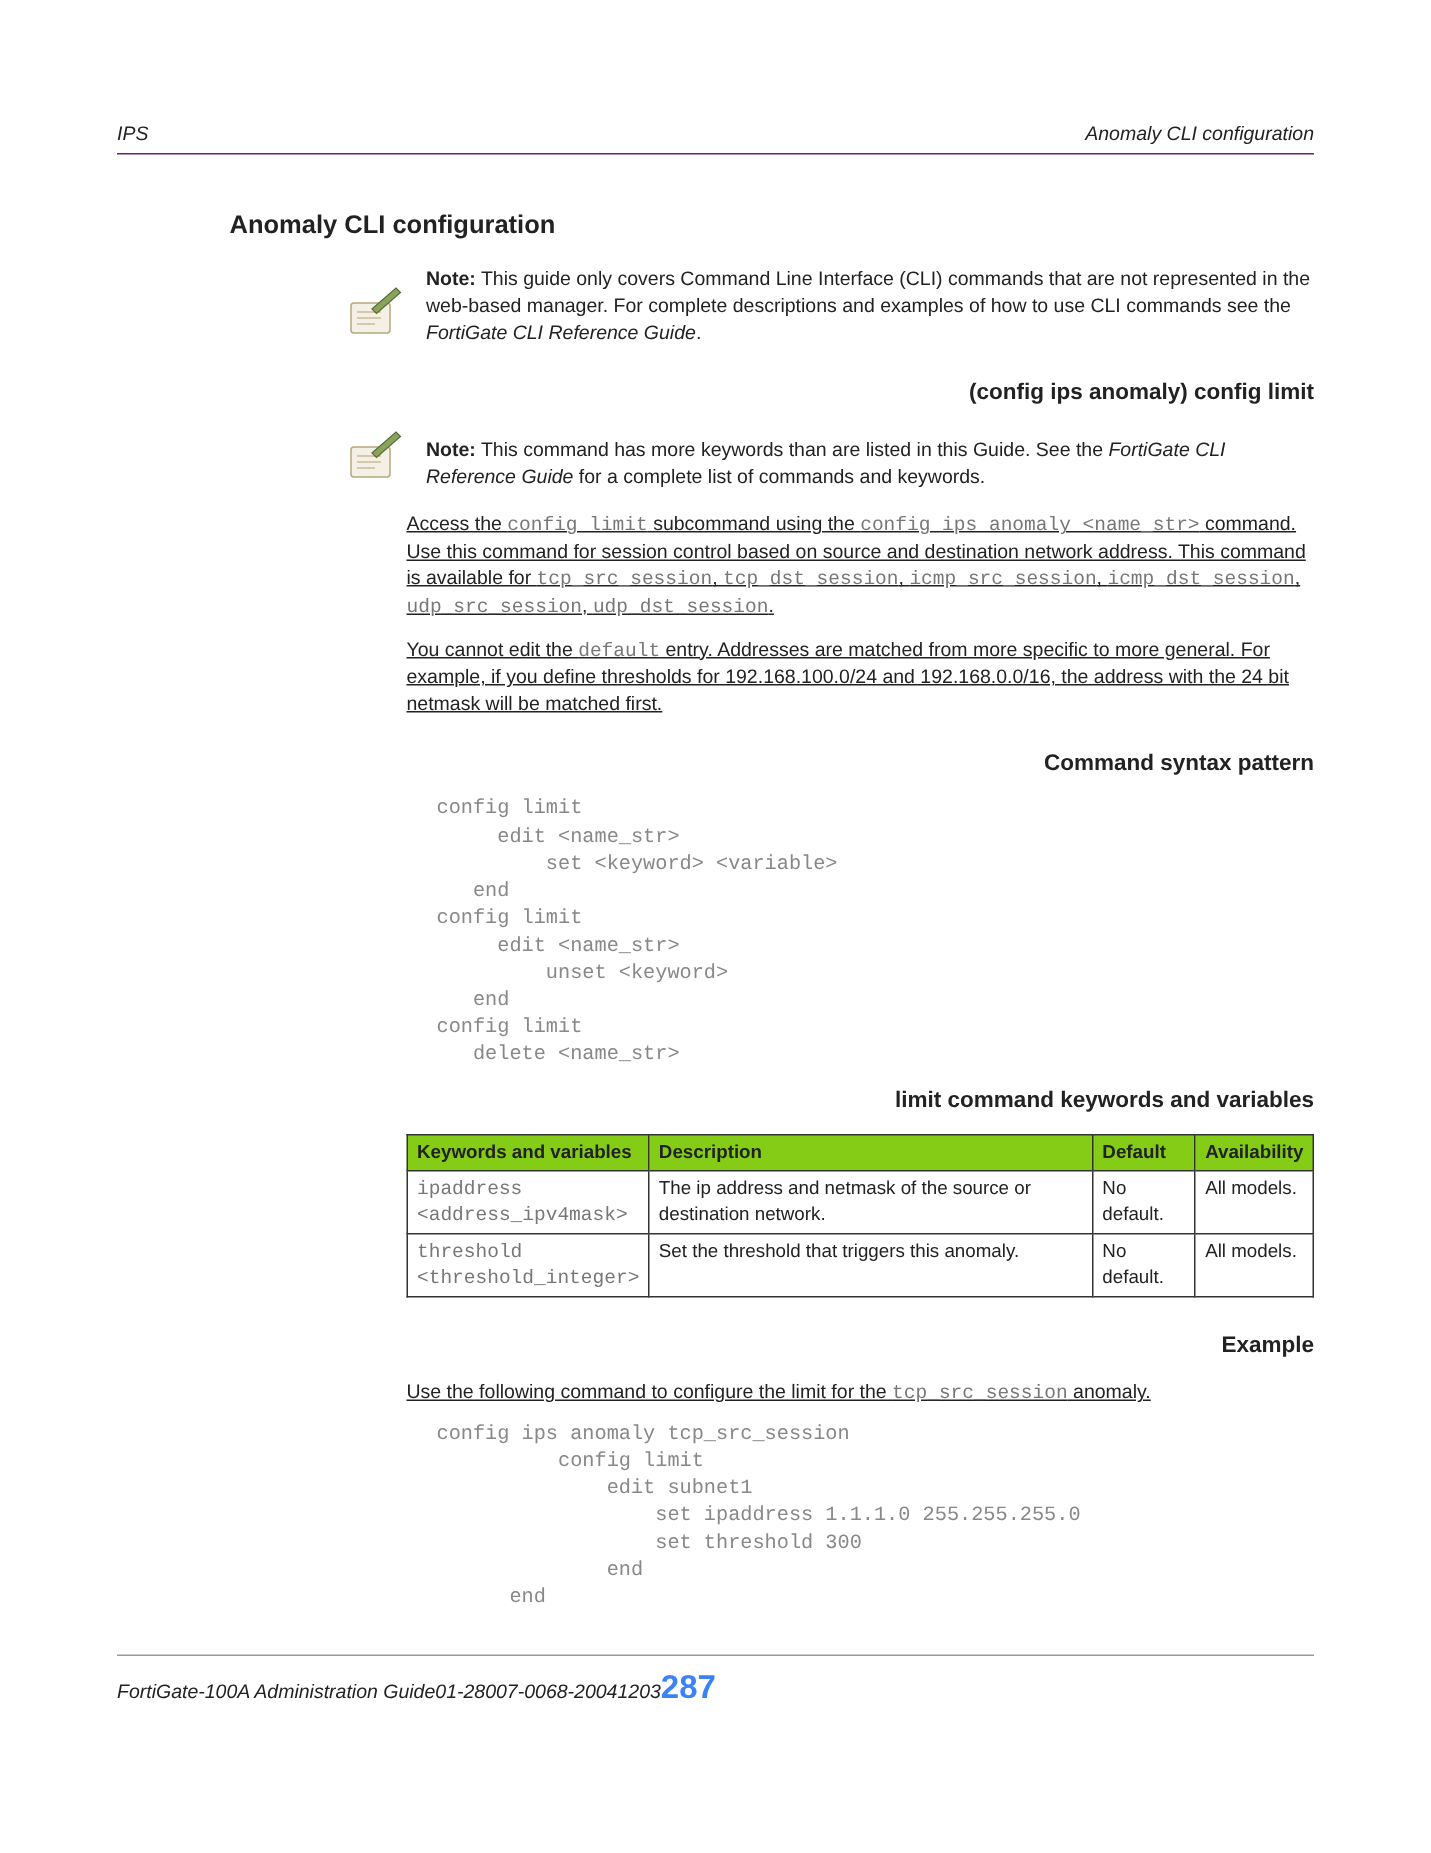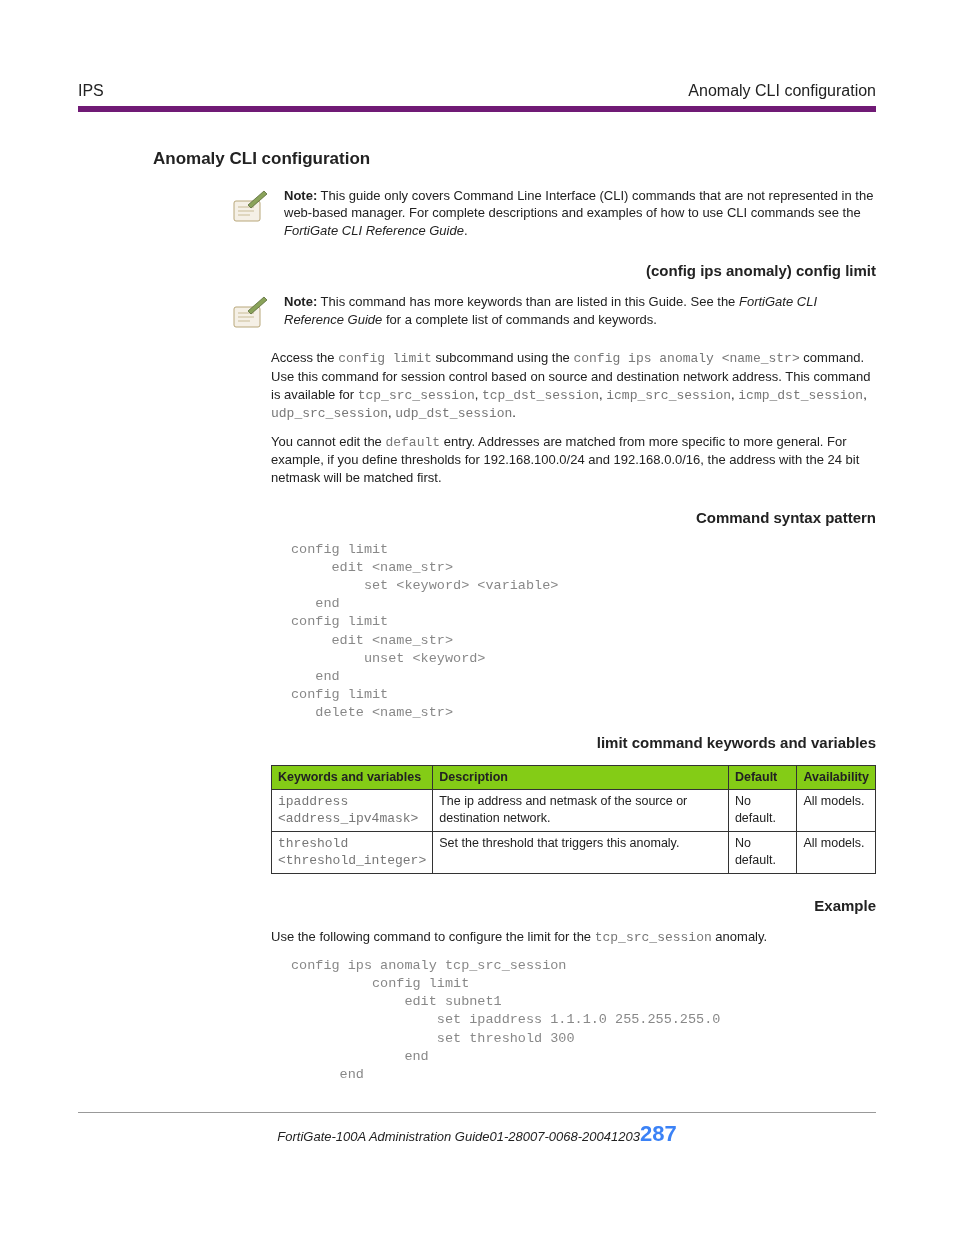--- a/index.html
+++ b/index.html
@@ -9,54 +9,55 @@
     color: #222;
     background: #fff;
     width: 954px;
     margin: 0 auto;
     padding: 80px 78px 40px 78px;
     line-height: 1.35;
   }
   .header-row {
     display: flex;
     justify-content: space-between;
-    font-size: 16px;
-    border-bottom: 6px solid #701a75;
+    font-style: italic;
+    font-size: 13px;
+    border-bottom: 1px solid #701a75;
     padding-bottom: 4px;
     margin-bottom: 36px;
   }
   h1.section-title {
     font-size: 17px;
     font-weight: bold;
     margin-bottom: 16px;
   }
   h2.subsection-title {
     font-size: 15px;
     font-weight: bold;
     margin: 22px 0 12px 0;
     text-align: right;
   }
   .note-block {
     display: flex;
-    align-items: flex-start;
+    align-items: flex-end;
     gap: 14px;
     margin: 0 0 14px 0;
   }
   .note-icon {
     width: 42px;
     height: 42px;
     flex: 0 0 42px;
     position: relative;
   }
   .note-icon svg { width: 42px; height: 42px; }
   .note-text { flex: 1; }
   .note-label { font-weight: bold; }
   .italic-ref { font-style: italic; }
   .indented-content { margin-left: 120px; }
-  .para { margin: 10px 0; }
+  .para { margin: 10px 0; text-decoration: underline; }
   .mono { font-family: "Courier New", Courier, monospace; color: #777; font-size: 13px; }
   pre.code-block {
     font-family: "Courier New", Courier, monospace;
     color: #888;
     font-size: 13.5px;
     white-space: pre;
     margin: 8px 0 8px 20px;
     line-height: 1.35;
   }
   table.kw-table {
@@ -67,21 +68,21 @@
   }
   table.kw-table th, table.kw-table td {
     border: 1px solid #333;
     padding: 3px 6px;
     text-align: left;
     vertical-align: top;
   }
   table.kw-table th { font-weight: bold; background: #84cc16; }
   .footer-row {
     display: flex;
-    justify-content: center;
+    justify-content: flex-start;
     align-items: baseline;
     border-top: 1px solid #999;
     margin-top: 28px;
     padding-top: 6px;
     font-size: 13px;
   }
   .footer-left { font-style: italic; }
   .footer-center { font-style: italic; }
   .footer-page {
     font-size: 22px;

